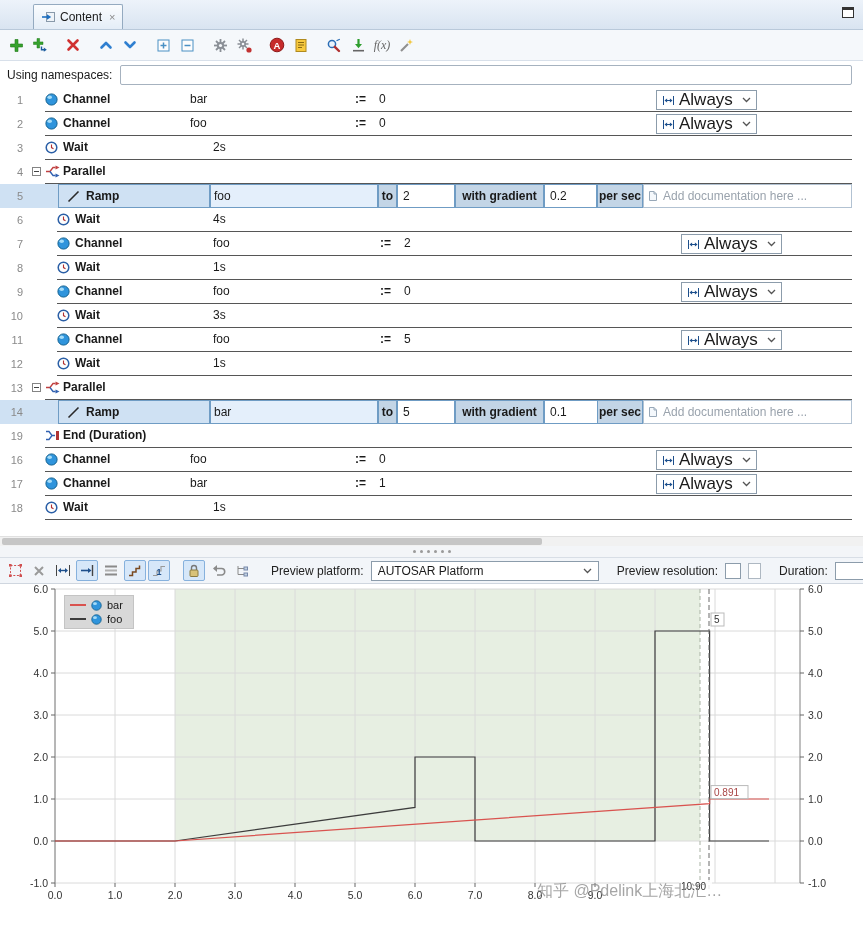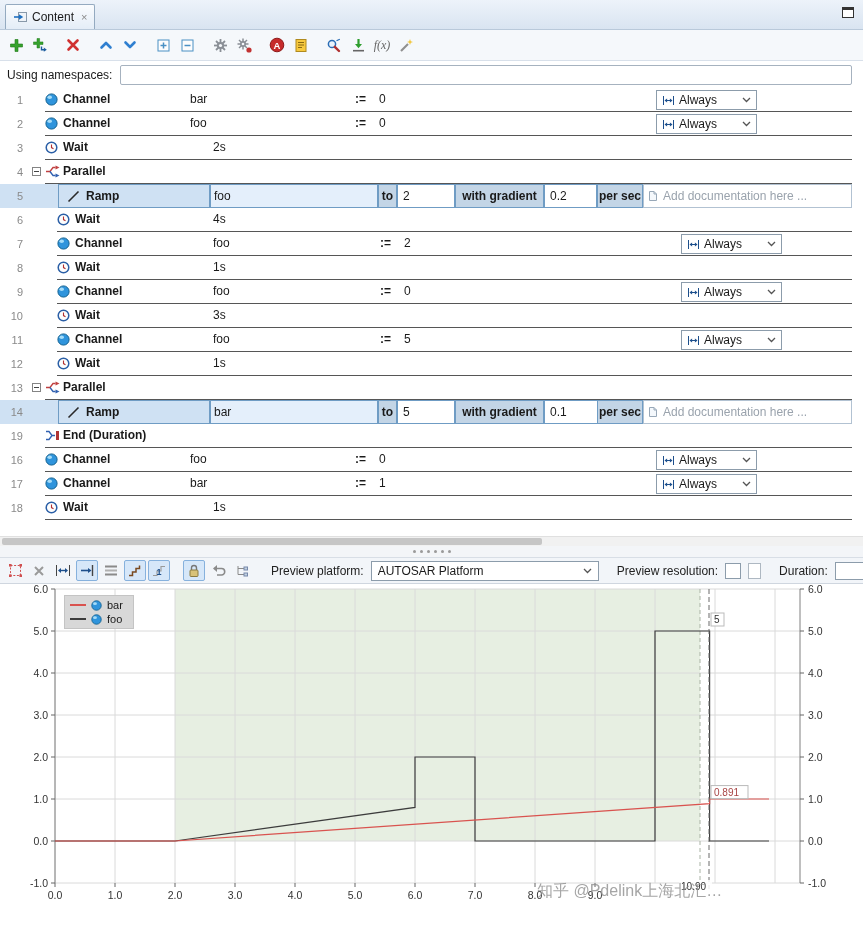--- a/index.html
+++ b/index.html
@@ -7,21 +7,21 @@
   body{width:863px;height:930px;position:relative;overflow:hidden;background:#fff;
        font-family:"Liberation Sans",sans-serif;color:#1a1a1a;}
   svg{display:block;}
   svg text{font-family:"Liberation Sans",sans-serif;}
 
   
   .tabbar{height:30px;background:linear-gradient(#edf3fa,#d9e4f1);border-bottom:1px solid #b9c9da;
           display:flex;align-items:flex-end;padding-left:5px;position:relative;}
   .tab{height:25px;display:flex;align-items:center;gap:5px;padding:0 7px;font-size:12px;
        background:linear-gradient(#fafcfe,#e4edf7);border:1px solid #94aac0;border-bottom:none;
-       border-radius:2px 2px 0 0;}
+       border-radius:2px 2px 0 0;margin-left:28px;}
   .tab-close{color:#8a8a8a;font-size:11px;margin-left:2px;}
   .win-btn{position:absolute;right:9px;top:7px;width:12px;height:11px;border:1px solid #333;
            border-top:3px solid #333;background:#fff;}
 
   
   .toolbar{height:31px;background:#f5f8fb;border-bottom:1px solid #d8e0ea;display:flex;
            align-items:center;padding:0 4px;}
   .tbtn{width:24px;height:24px;display:flex;align-items:center;justify-content:center;flex:none;}
   .tsep{width:9px;flex:none;}
   .fx{font-size:12px;font-style:italic;color:#666;font-family:"Liberation Serif",serif;}
@@ -37,21 +37,21 @@
   .gut{width:30px;flex:none;font-size:11px;color:#8a8a8a;text-align:right;padding-right:7px;line-height:24px;}
   .trow.sel .gut{background:#cfe1f3;}
   .rbody{position:relative;width:822px;flex:none;font-size:12px;line-height:23px;}
   .trow.sel .rbody{background:#cfe1f3;}
   .lbl{position:absolute;top:0;font-weight:700;white-space:nowrap;}
   .val{position:absolute;top:0;white-space:nowrap;}
   .icn{position:absolute;top:5px;}
   .coll{position:absolute;left:2px;top:7px;}
   .sep{position:absolute;bottom:0;right:0;height:1px;background:#565656;}
   .always-dd{position:absolute;top:2px;width:101px;height:20px;background:#fff;border:1px solid #8c9cab;
-             display:flex;align-items:center;gap:4px;padding:0 5px;font-size:12px;line-height:normal;}
+             display:flex;align-items:center;gap:4px;padding:0 5px;font-size:17px;line-height:normal;}
   .dd-chev{margin-left:auto;}
   .rcell{position:absolute;top:0;height:24px;border:1px solid #6f9cc4;display:flex;align-items:center;font-size:12px;}
   .chip{justify-content:center;font-weight:700;background:#c3d5e6;}
   .vcell{padding-left:5px;background:#fff;}
   .namecell{padding-left:3px;background:#e4effb;}
   .rampcell{background:#cfe1f3;padding-left:8px;font-weight:700;gap:6px;}
   .doccell{background:#fff;border-color:#b2c2d2;gap:5px;padding-left:4px;color:#9aa3ad;}
 
   .filler{height:16px;background:#fff;}
   .hscroll{height:10px;background:#f1f1f1;border-top:1px solid #e0e0e0;position:relative;}

